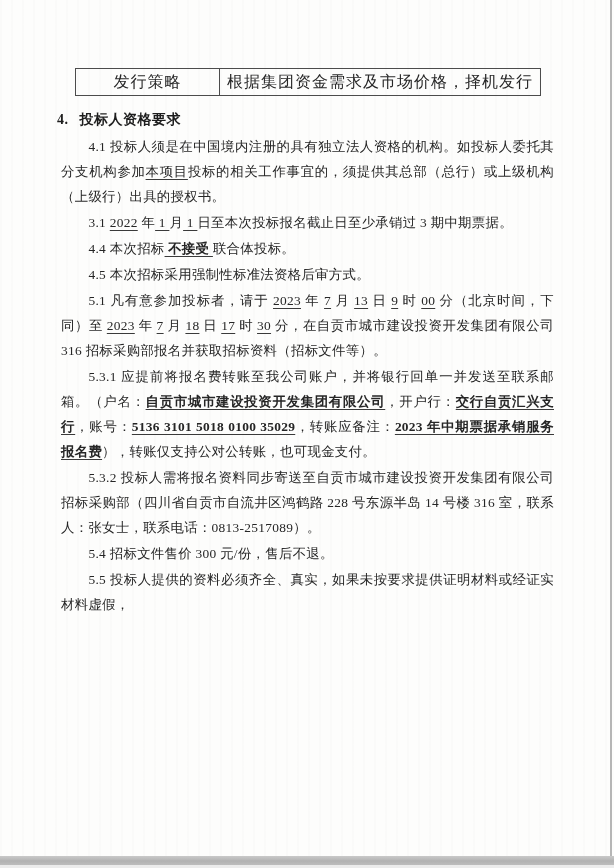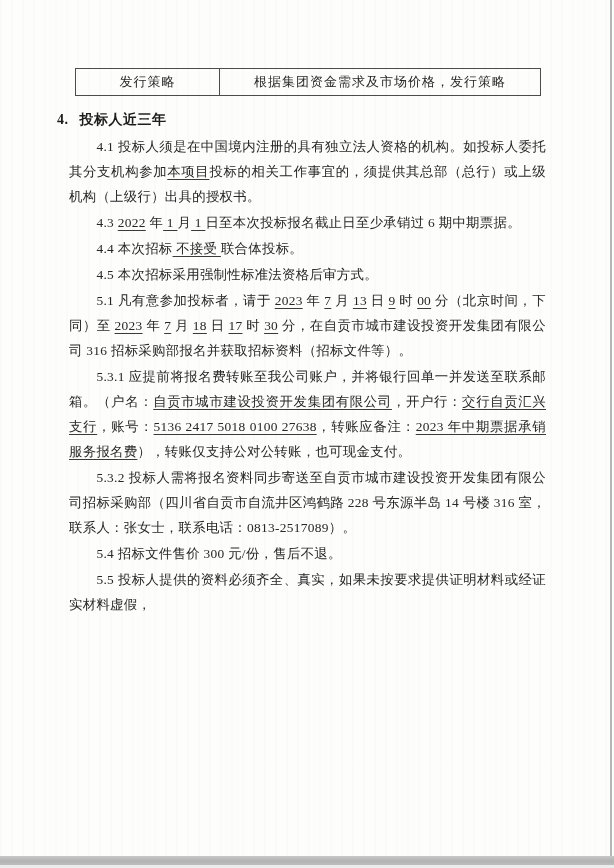--- a/index.html
+++ b/index.html
@@ -40,71 +40,71 @@
     border-collapse: collapse;
     margin-left: 18px;
     width: 466px;
     table-layout: fixed;
   }
   table.doc-table td {
     border: 1.6px solid #4c4c4c;
     height: 27px;
     text-align: center;
     vertical-align: middle;
-    font-size: 13px;
+    font-size: 16px;
     color: #272727;
     letter-spacing: 1px;
   }
   td.label-cell { width: 144px; }
   .heading {
     font-weight: bold;
     font-size: 14px;
     color: #1d1d1d;
     margin: 15px 0 5px 0;
     letter-spacing: 0.5px;
   }
   .heading .hnum { margin-right: 11px; }
   p.para {
     font-size: 13.4px;
     line-height: 25px;
     text-align: justify;
     text-indent: 2.05em;
-    margin: 1px 12px;
+    margin: 1px 4px;
     color: #262626;
     letter-spacing: 0.3px;
   }
   span.u {
     text-decoration: underline;
     text-underline-offset: 3px;
     text-decoration-thickness: 1px;
     text-decoration-color: #3a3a3a;
   }
-  span.b { font-weight: normal; }
+  span.b { font-weight: bold; }
 </style>
 </head>
 <body>
 
 <div class="page">
   <div class="content">
     <table class="doc-table">
       <tbody>
           <tr>
             <td class="label-cell">发行策略</td>
-            <td>根据集团资金需求及市场价格，发行策略</td>
+            <td>根据集团资金需求及市场价格，择机发行</td>
           </tr>
         </tbody>
     </table>
     <div id="sections">
-        <div class="heading"><span class="hnum">4.</span><span>投标人近三年</span></div>
+        <div class="heading"><span class="hnum">4.</span><span>投标人资格要求</span></div>
         <p class="para"><span>4.1 投标人须是在中国境内注册的具有独立法人资格的机构。如投标人委托其分支机构参加</span><span class="u">本项目</span><span>投标的相关工作事宜的，须提供其总部（总行）或上级机构（上级行）出具的授权书。</span></p>
-        <p class="para"><span>4.3 </span><span class="u">2022</span><span> 年</span><span class="u"> 1 </span><span>月</span><span class="u"> 1 </span><span>日至本次投标报名截止日至少承销过 6 期中期票据。</span></p>
+        <p class="para"><span>3.1 </span><span class="u">2022</span><span> 年</span><span class="u"> 1 </span><span>月</span><span class="u"> 1 </span><span>日至本次投标报名截止日至少承销过 3 期中期票据。</span></p>
         <p class="para"><span>4.4 本次招标</span><span class="u b"> 不接受 </span><span>联合体投标。</span></p>
         <p class="para"><span>4.5 本次招标采用强制性标准法资格后审方式。</span></p>
         <p class="para"><span>5.1 凡有意参加投标者，请于 </span><span class="u">2023</span><span> 年 </span><span class="u">7</span><span> 月 </span><span class="u">13</span><span> 日 </span><span class="u">9</span><span> 时 </span><span class="u">00</span><span> 分（北京时间，下同）至 </span><span class="u">2023</span><span> 年 </span><span class="u">7</span><span> 月 </span><span class="u">18</span><span> 日 </span><span class="u">17</span><span> 时 </span><span class="u">30</span><span> 分，在自贡市城市建设投资开发集团有限公司 316 招标采购部报名并获取招标资料（招标文件等）。</span></p>
-        <p class="para"><span>5.3.1 应提前将报名费转账至我公司账户，并将银行回单一并发送至联系邮箱。（户名：</span><span class="u b">自贡市城市建设投资开发集团有限公司</span><span>，开户行：</span><span class="u b">交行自贡汇兴支行</span><span>，账号：</span><span class="u b">5136 2417 5018 0100 27638</span><span>，转账应备注：</span><span class="u b">2023 年中期票据承销服务报名费</span><span>），转账仅支持公对公转账，也可现金支付。</span></p>
+        <p class="para"><span>5.3.1 应提前将报名费转账至我公司账户，并将银行回单一并发送至联系邮箱。（户名：</span><span class="u b">自贡市城市建设投资开发集团有限公司</span><span>，开户行：</span><span class="u b">交行自贡汇兴支行</span><span>，账号：</span><span class="u b">5136 3101 5018 0100 35029</span><span>，转账应备注：</span><span class="u b">2023 年中期票据承销服务报名费</span><span>），转账仅支持公对公转账，也可现金支付。</span></p>
         <p class="para"><span>5.3.2 投标人需将报名资料同步寄送至自贡市城市建设投资开发集团有限公司招标采购部（四川省自贡市自流井区鸿鹤路 228 号东源半岛 14 号楼 316 室，联系人：张女士，联系电话：0813-2517089）。</span></p>
         <p class="para"><span>5.4 招标文件售价 300 元/份，售后不退。</span></p>
         <p class="para"><span>5.5 投标人提供的资料必须齐全、真实，如果未按要求提供证明材料或经证实材料虚假，</span></p>
       </div>
   </div>
   <div class="edge-right"></div>
   <div class="edge-bottom"></div>
   <div class="edge-bottom-under"></div>
 </div>
 

